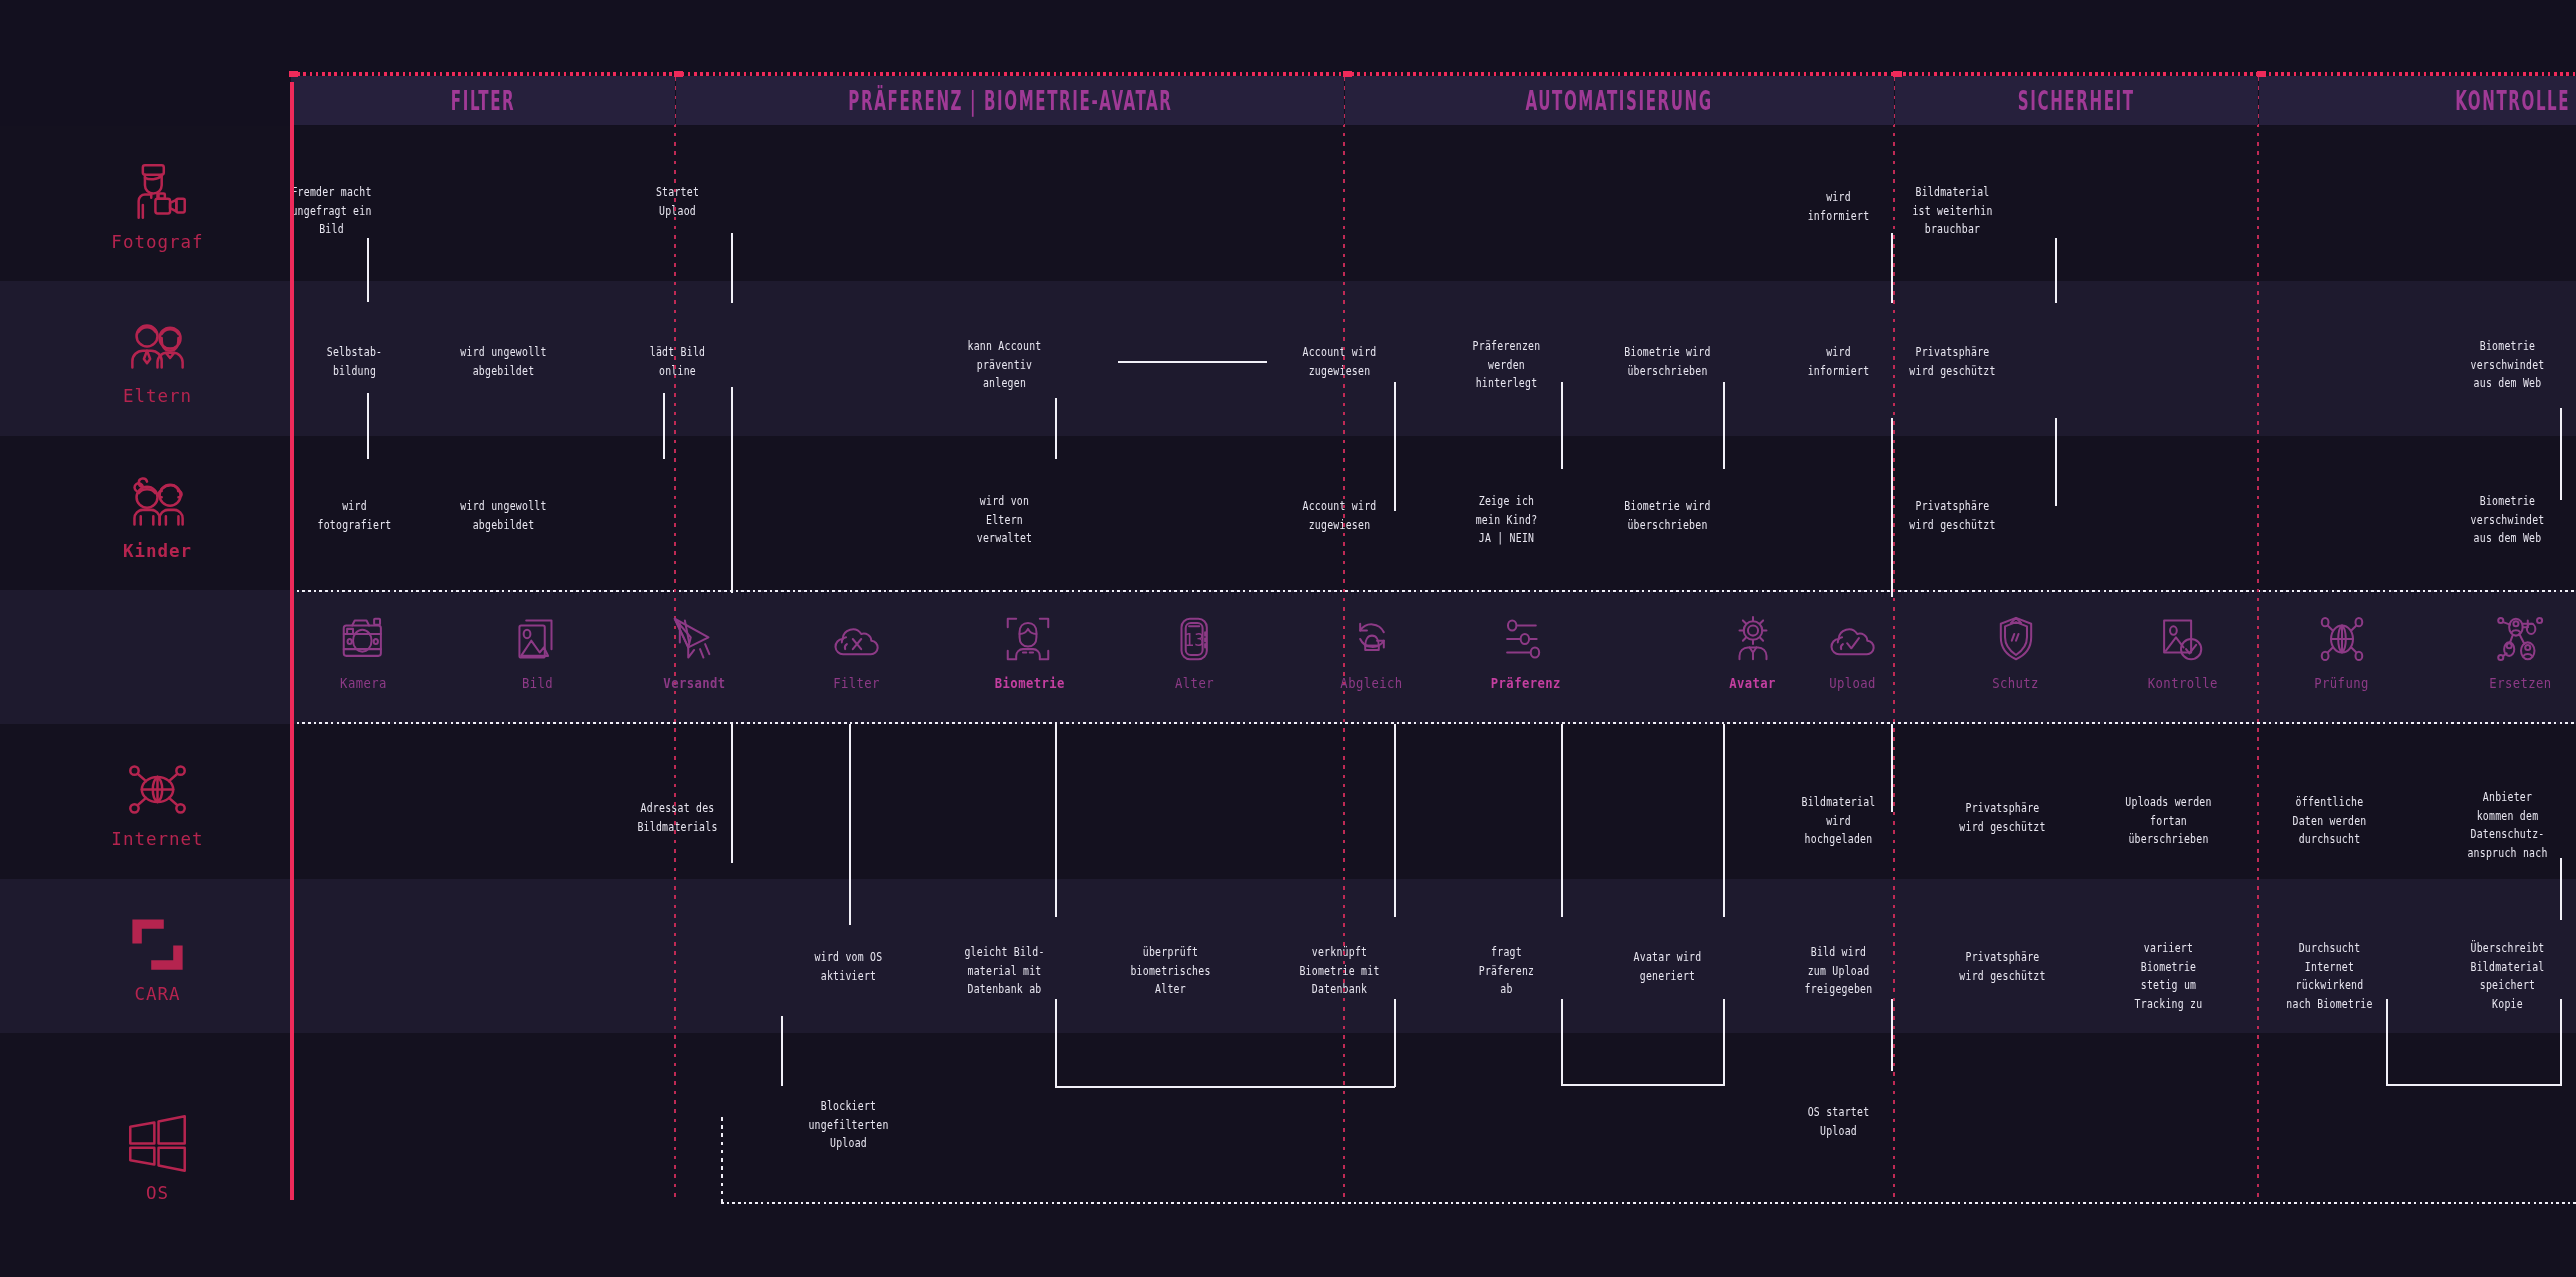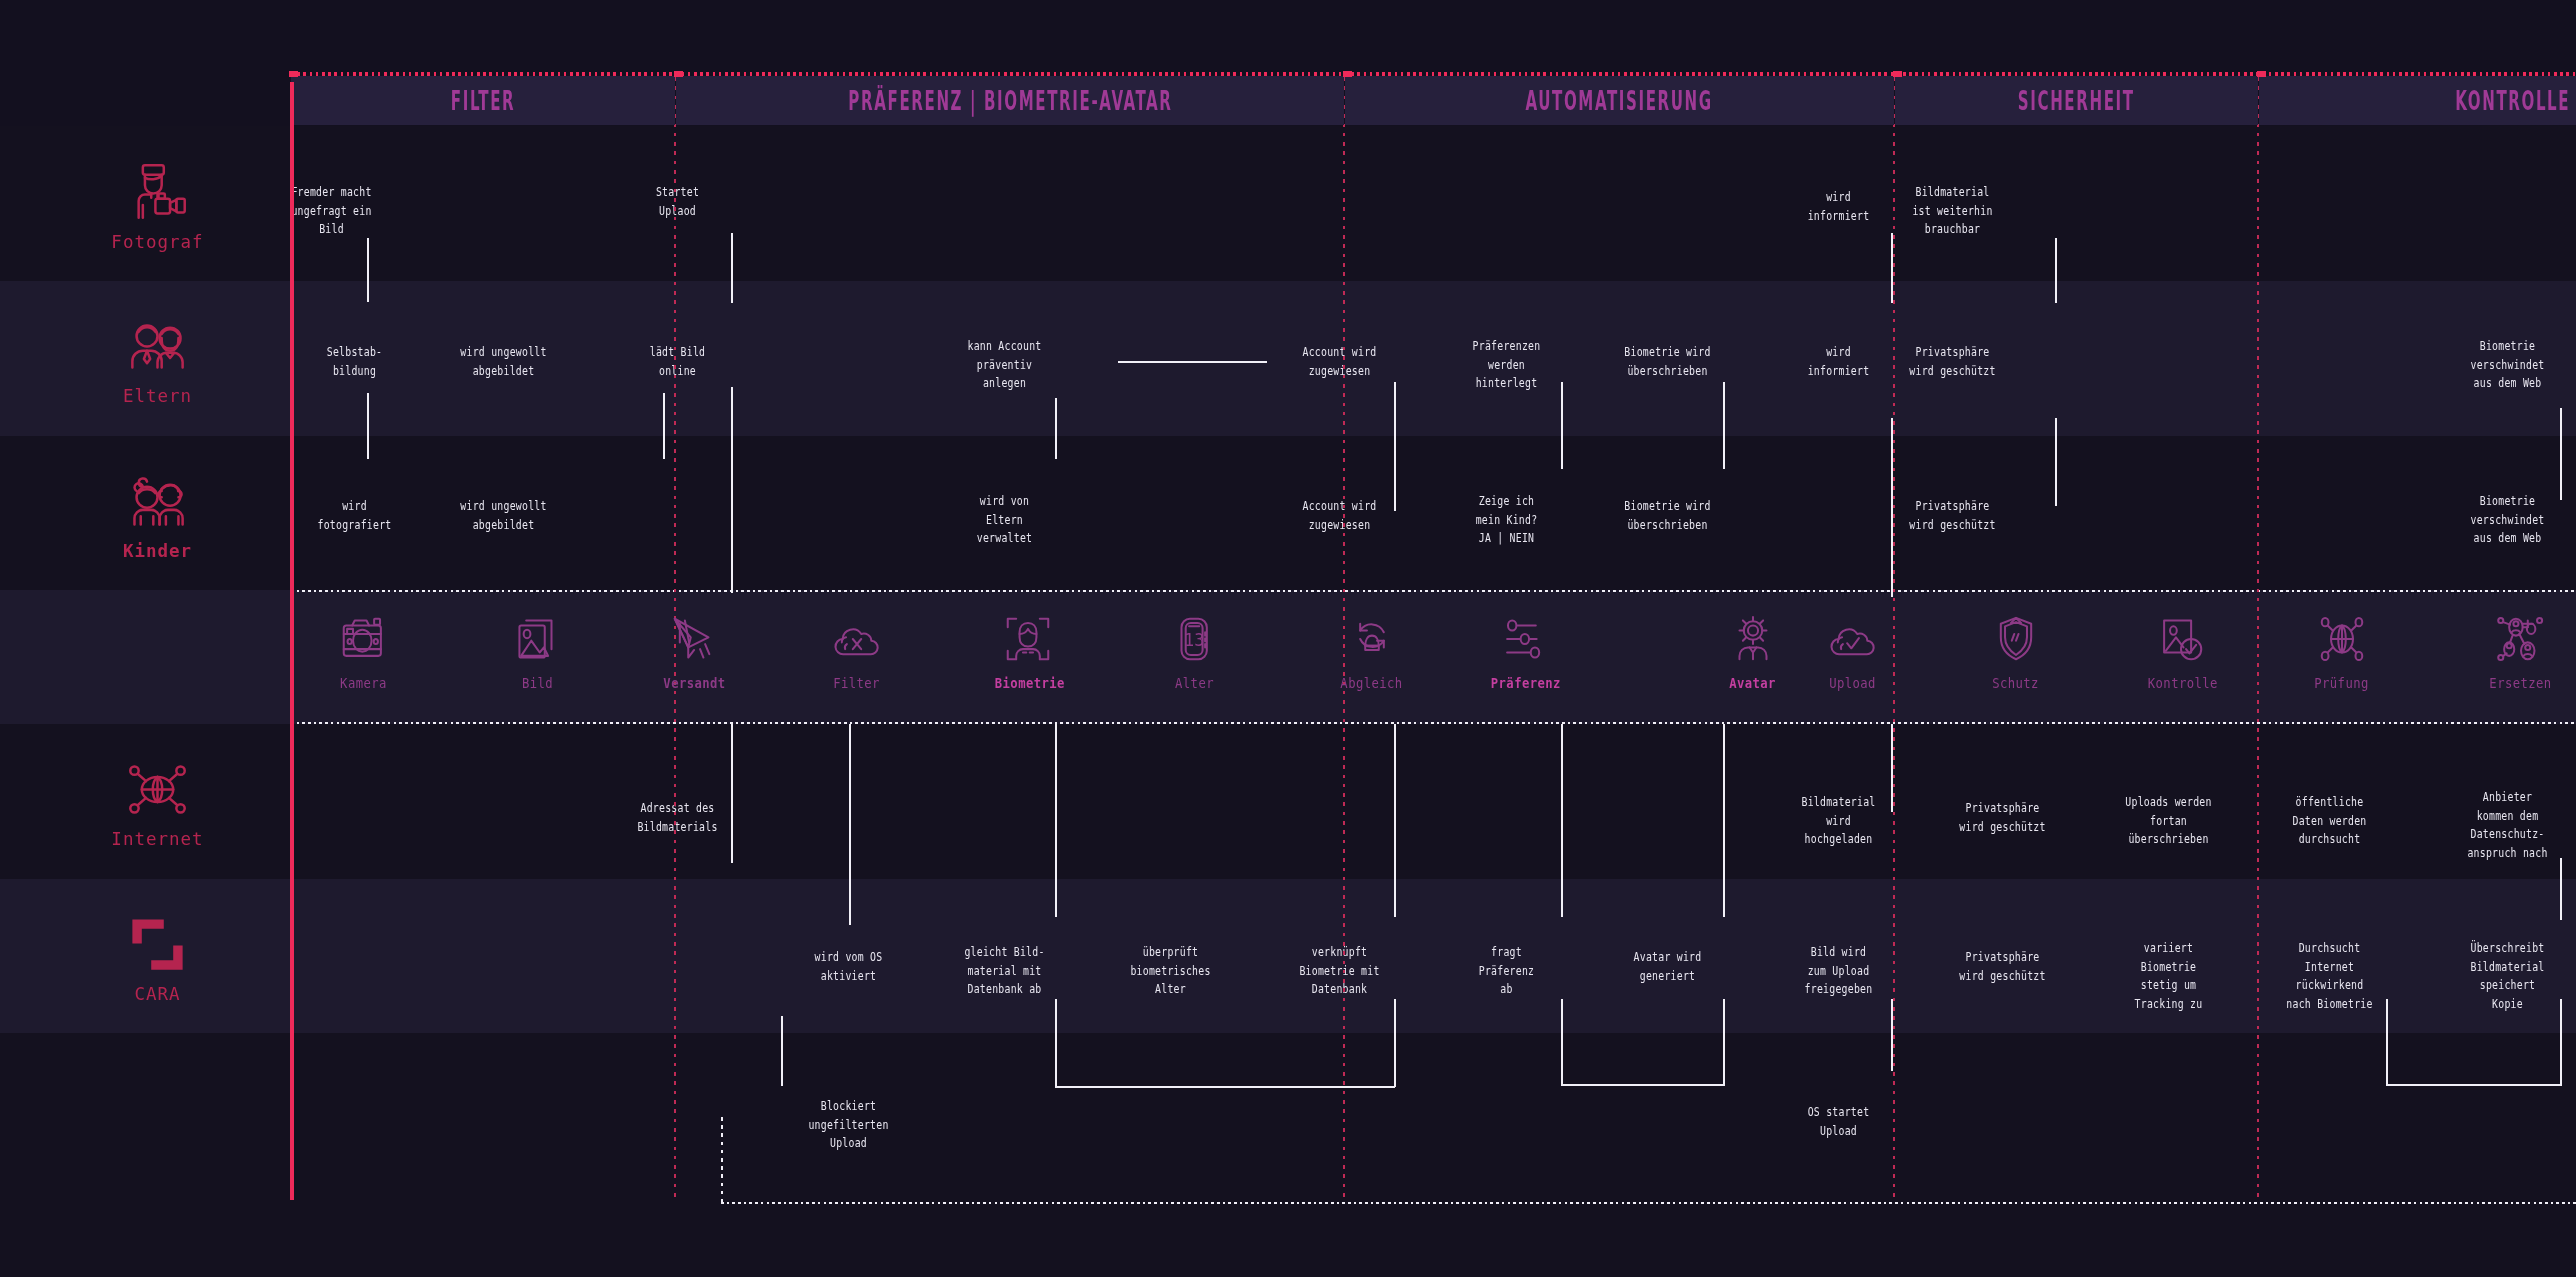--- a/index.html
+++ b/index.html
@@ -147,20 +147,31 @@
         <div class="rail-label">Internet</div>
       </div>
       <div class="rail-item" style="top: 879px; height: 155px;">
         <div class="rail-ico" style="color: rgb(181, 36, 79);">
           <svg xmlns="http://www.w3.org/2000/svg" viewBox="0 0 64 64" fill="currentColor">
             <path d="M8 8h30v9H17v14H8z"></path>
             <path d="M56 56H26v-9h21V33h9z"></path>
           </svg>
         </div>
         <div class="rail-label">CARA</div>
+      </div>
+      <div class="rail-item" style="top: 1033px; height: 244px;">
+        <div class="rail-ico" style="color: rgb(181, 36, 79);">
+          <svg xmlns="http://www.w3.org/2000/svg" viewBox="0 0 64 64" fill="none" stroke="currentColor" stroke-width="2.4" stroke-linecap="round" stroke-linejoin="round">
+            <path d="M6 16l23-4v20H6z"></path>
+            <path d="M33 11l25-5v26H33z"></path>
+            <path d="M6 36h23v16l-23-4z"></path>
+            <path d="M33 36h25v22l-25-5z"></path>
+          </svg>
+        </div>
+        <div class="rail-label">OS</div>
       </div>
     </div>
   <div id="spine"></div>
 
   <div id="ruler"></div>
   <div id="headrow">
       <div class="hcell" style="left: 0px; width: 384px;">
         <span>FILTER</span>
       </div>
       <div class="hcell" style="left: 385px; width: 668px;">

